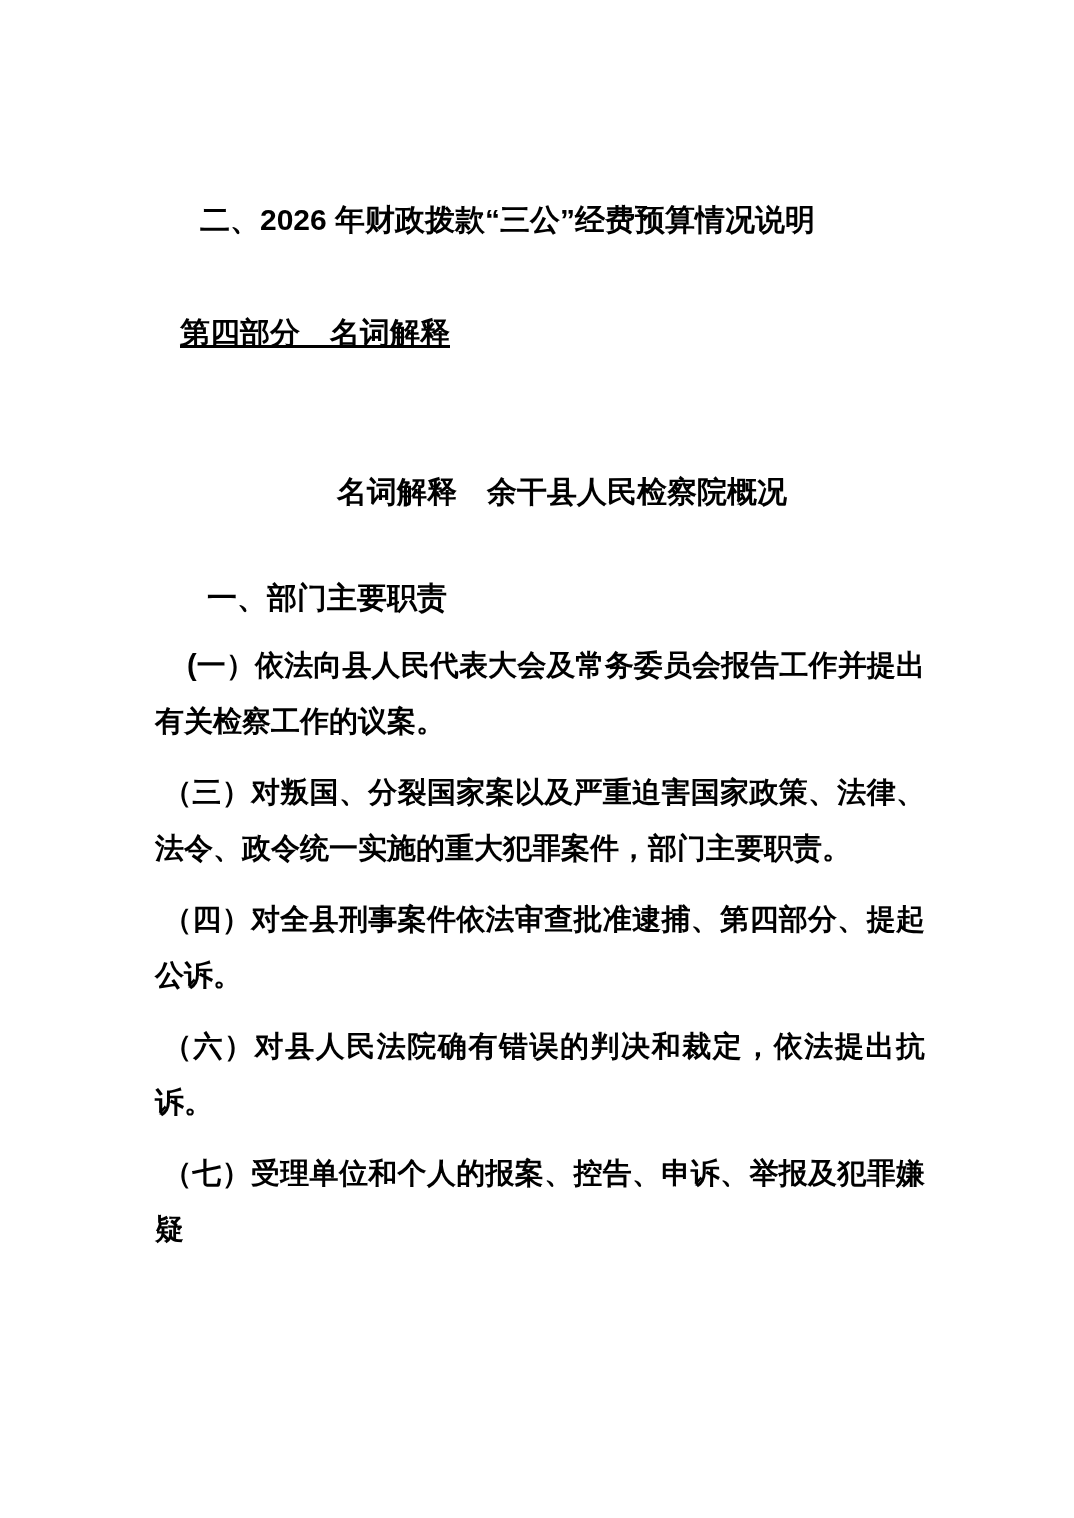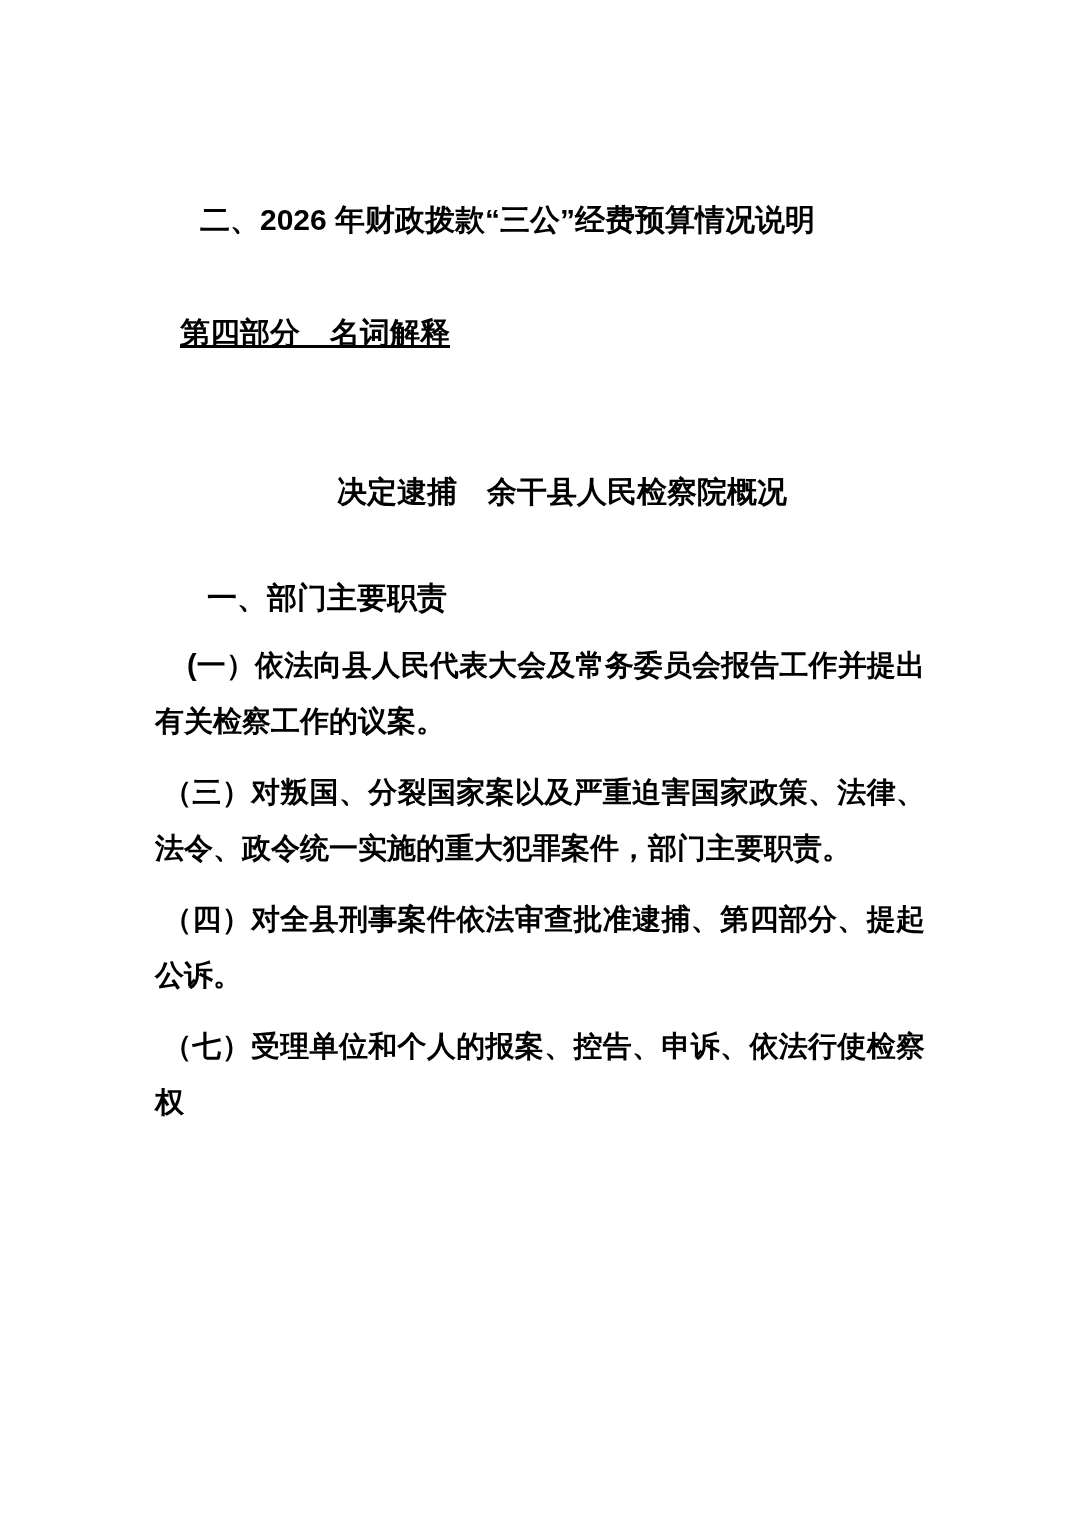--- a/index.html
+++ b/index.html
@@ -54,24 +54,25 @@
 </style>
 </head>
 <body>
 
 <div class="page">
 
   <div class="heading h-budget">二、2026 年财政拨款“三公”经费预算情况说明</div>
 
   <div class="heading h-part4">第四部分　名词解释</div>
 
-  <div class="heading h-part1">决定逮捕　余干县人民检察院概况</div>
+  <div class="heading h-part1">名词解释　余干县人民检察院概况</div>
 
   <div class="heading h-duties">一、部门主要职责</div>
 
   <div class="body-text">
     <p class="para indent-wide">(一）依法向县人民代表大会及常务委员会报告工作并提出有关检察工作的议案。</p>
     <p class="para">（三）对叛国、分裂国家案以及严重迫害国家政策、法律、法令、政令统一实施的重大犯罪案件，部门主要职责。</p>
     <p class="para">（四）对全县刑事案件依法审查批准逮捕、第四部分、提起公诉。</p>
-    <p class="para">（七）受理单位和个人的报案、控告、申诉、依法行使检察权</p>
+    <p class="para">（六）对县人民法院确有错误的判决和裁定，依法提出抗诉。</p>
+    <p class="para">（七）受理单位和个人的报案、控告、申诉、举报及犯罪嫌疑</p>
   </div>
 
 </div>
 
 </body></html>

